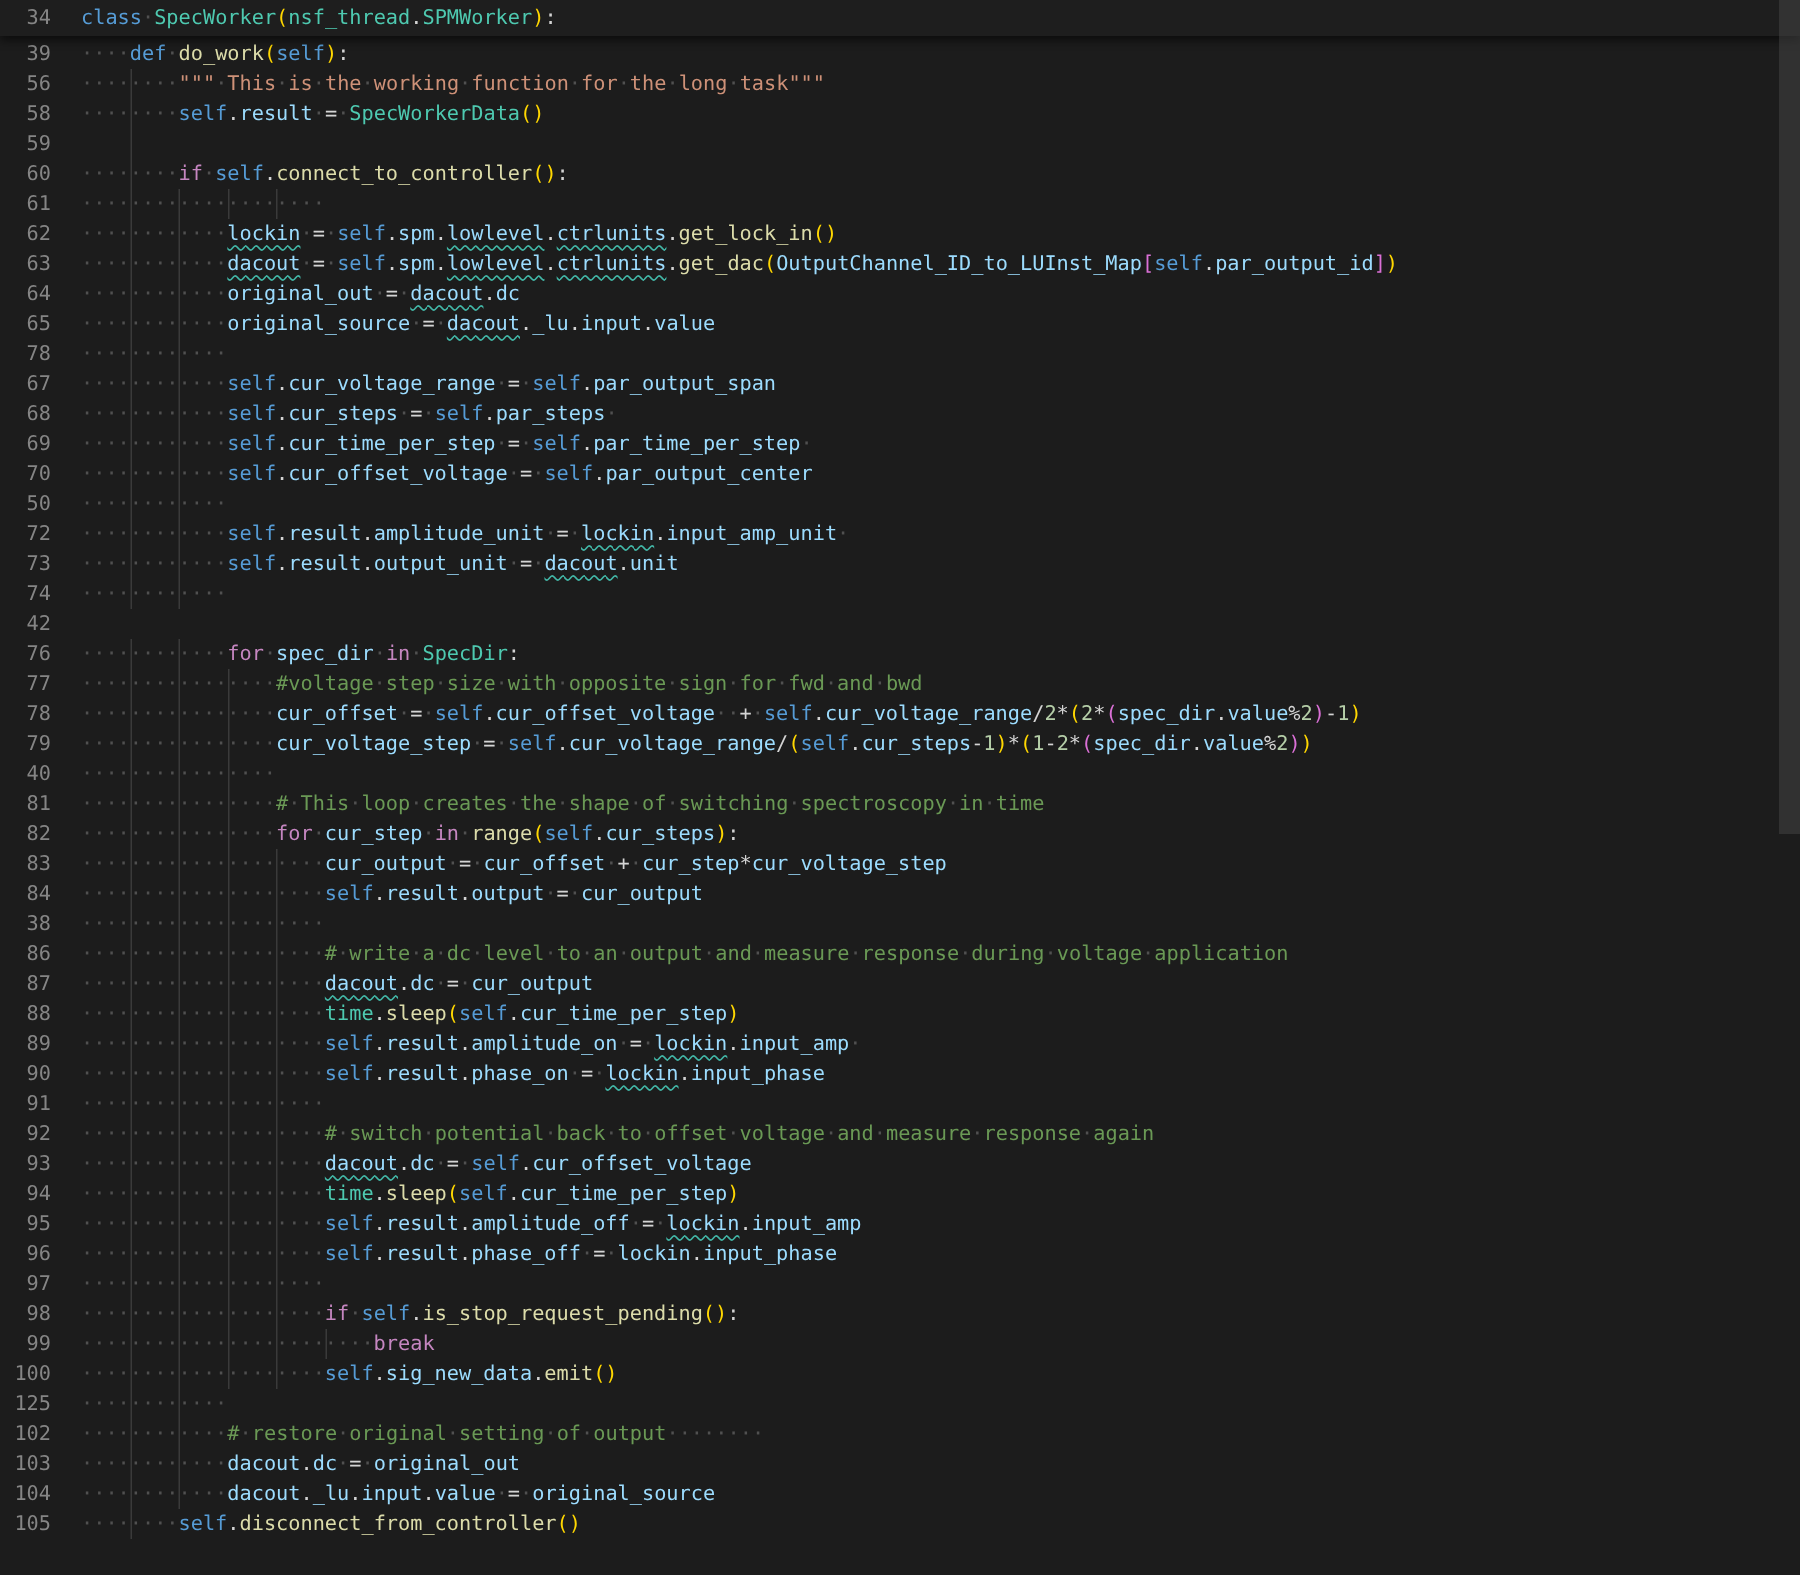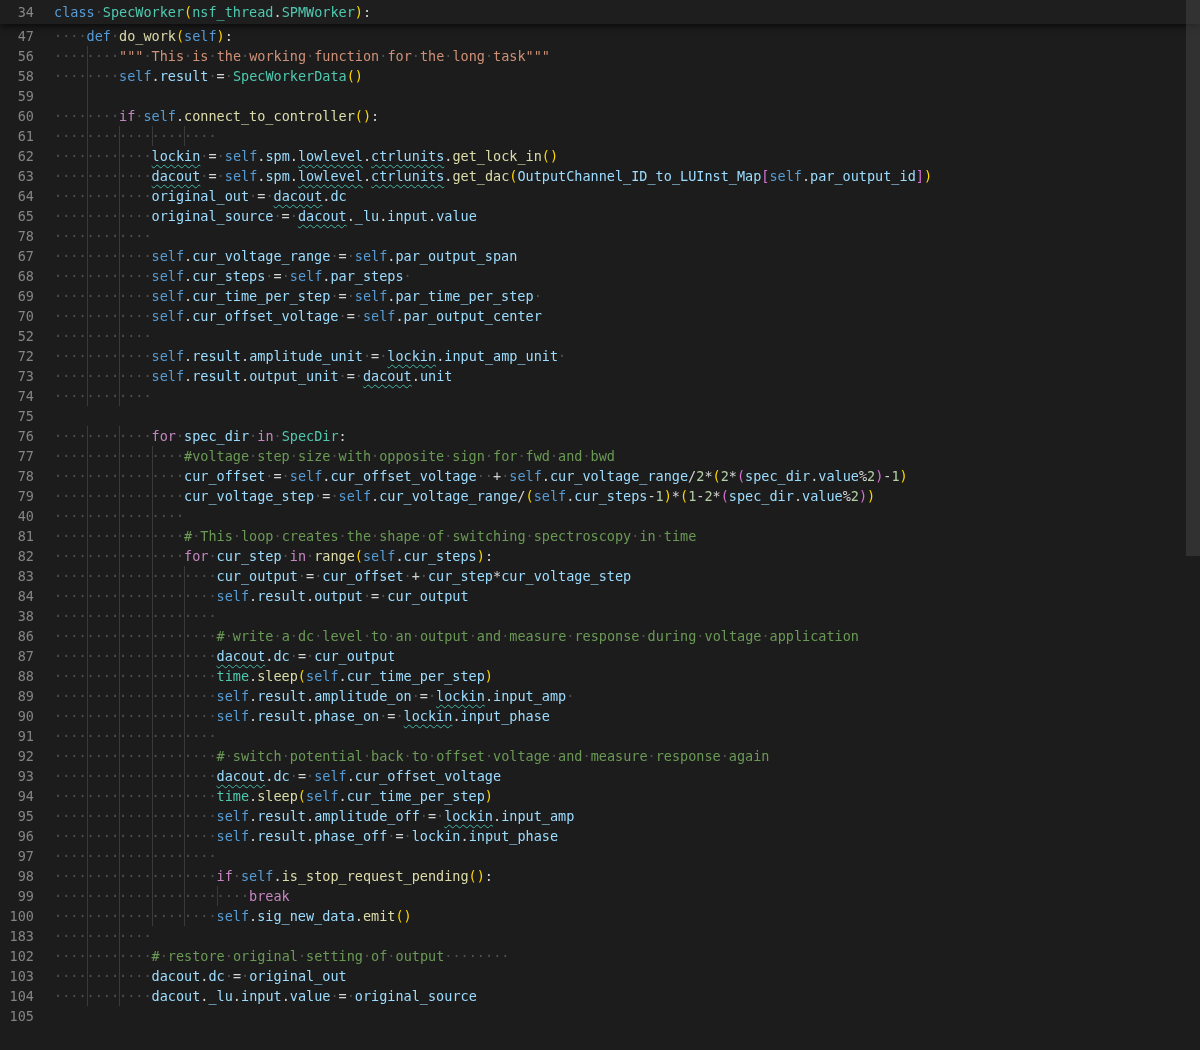--- a/index.html
+++ b/index.html
@@ -71,40 +71,40 @@
   }
 </style>
 </head>
 <body>
 
 <div class="editor">
   <div class="sticky" id="sticky">
       <div class="line"><span class="ln">34</span><span class="lc"><span style="color: var(--c-k);">class<span class="wsd">·</span></span><span style="color: var(--c-t);">SpecWorker</span><span style="color: var(--c-p1);">(</span><span style="color: var(--c-t);">nsf_thread</span><span style="color: var(--c-o);">.</span><span style="color: var(--c-t);">SPMWorker</span><span style="color: var(--c-p1);">)</span><span style="color: var(--c-o);">:</span></span></div>
     </div>
   <div class="content" id="content">
-      <div class="line"><span class="ln">47</span><span class="lc"><span class="wsd">····</span><span style="color: var(--c-k);">def<span class="wsd">·</span></span><span style="color: var(--c-f); margin-top: 43px;">do_work</span><span style="color: var(--c-p1);">(</span><span style="color: var(--c-k);">self</span><span style="color: var(--c-p1);">)</span><span style="color: var(--c-o);">:</span></span></div>
+      <div class="line"><span class="ln">39</span><span class="lc"><span class="wsd">····</span><span style="color: var(--c-k);">def<span class="wsd">·</span></span><span style="color: var(--c-f); margin-top: 43px;">do_work</span><span style="color: var(--c-p1);">(</span><span style="color: var(--c-k);">self</span><span style="color: var(--c-p1);">)</span><span style="color: var(--c-o);">:</span></span></div>
       <div class="line"><span class="ln">56</span><span class="lc"><span class="guide" style="left: 4ch;"></span><span class="wsd">········</span><span style="color: var(--c-s);">"""<span class="wsd">·</span>This<span class="wsd">·</span>is<span class="wsd">·</span>the<span class="wsd">·</span>working<span class="wsd">·</span>function<span class="wsd">·</span>for<span class="wsd">·</span>the<span class="wsd">·</span>long<span class="wsd">·</span>task"""</span></span></div>
       <div class="line"><span class="ln">58</span><span class="lc"><span class="guide" style="left: 4ch;"></span><span class="wsd">········</span><span style="color: var(--c-k);">self</span><span style="color: var(--c-o);">.</span><span style="color: var(--c-v);">result</span><span style="color: var(--c-o);"><span class="wsd">·</span>=<span class="wsd">·</span></span><span style="color: var(--c-t);">SpecWorkerData</span><span style="color: var(--c-p1);">(</span><span style="color: var(--c-p1);">)</span></span></div>
       <div class="line"><span class="ln">59</span><span class="lc"><span class="guide" style="left: 4ch;"></span></span></div>
       <div class="line"><span class="ln">60</span><span class="lc"><span class="guide" style="left: 4ch;"></span><span class="wsd">········</span><span style="color: var(--c-c);">if<span class="wsd">·</span></span><span style="color: var(--c-k);">self</span><span style="color: var(--c-o);">.</span><span style="color: var(--c-f);">connect_to_controller</span><span style="color: var(--c-p1);">(</span><span style="color: var(--c-p1);">)</span><span style="color: var(--c-o);">:</span></span></div>
       <div class="line"><span class="ln">61</span><span class="lc"><span class="guide" style="left: 4ch;"></span><span class="guide" style="left: 8ch;"></span><span class="guide" style="left: 12ch;"></span><span class="guide" style="left: 16ch;"></span><span class="wsd">····················</span></span></div>
       <div class="line"><span class="ln">62</span><span class="lc"><span class="guide" style="left: 4ch;"></span><span class="guide" style="left: 8ch;"></span><span class="wsd">············</span><span class="sq" style="color: var(--c-v);">lockin</span><span style="color: var(--c-o);"><span class="wsd">·</span>=<span class="wsd">·</span></span><span style="color: var(--c-k);">self</span><span style="color: var(--c-o);">.</span><span style="color: var(--c-v);">spm</span><span style="color: var(--c-o);">.</span><span class="sq" style="color: var(--c-v);">lowlevel</span><span style="color: var(--c-o);">.</span><span class="sq" style="color: var(--c-v);">ctrlunits</span><span style="color: var(--c-o);">.</span><span style="color: var(--c-f);">get_lock_in</span><span style="color: var(--c-p1);">(</span><span style="color: var(--c-p1);">)</span></span></div>
       <div class="line"><span class="ln">63</span><span class="lc"><span class="guide" style="left: 4ch;"></span><span class="guide" style="left: 8ch;"></span><span class="wsd">············</span><span class="sq" style="color: var(--c-v);">dacout</span><span style="color: var(--c-o);"><span class="wsd">·</span>=<span class="wsd">·</span></span><span style="color: var(--c-k);">self</span><span style="color: var(--c-o);">.</span><span style="color: var(--c-v);">spm</span><span style="color: var(--c-o);">.</span><span class="sq" style="color: var(--c-v);">lowlevel</span><span style="color: var(--c-o);">.</span><span class="sq" style="color: var(--c-v);">ctrlunits</span><span style="color: var(--c-o);">.</span><span style="color: var(--c-f);">get_dac</span><span style="color: var(--c-p1);">(</span><span style="color: var(--c-v);">OutputChannel_ID_to_LUInst_Map</span><span style="color: var(--c-p2);">[</span><span style="color: var(--c-k);">self</span><span style="color: var(--c-o);">.</span><span style="color: var(--c-v);">par_output_id</span><span style="color: var(--c-p2);">]</span><span style="color: var(--c-p1);">)</span></span></div>
       <div class="line"><span class="ln">64</span><span class="lc"><span class="guide" style="left: 4ch;"></span><span class="guide" style="left: 8ch;"></span><span class="wsd">············</span><span style="color: var(--c-v);">original_out</span><span style="color: var(--c-o);"><span class="wsd">·</span>=<span class="wsd">·</span></span><span class="sq" style="color: var(--c-v);">dacout</span><span style="color: var(--c-o);">.</span><span style="color: var(--c-v);">dc</span></span></div>
       <div class="line"><span class="ln">65</span><span class="lc"><span class="guide" style="left: 4ch;"></span><span class="guide" style="left: 8ch;"></span><span class="wsd">············</span><span style="color: var(--c-v);">original_source</span><span style="color: var(--c-o);"><span class="wsd">·</span>=<span class="wsd">·</span></span><span class="sq" style="color: var(--c-v);">dacout</span><span style="color: var(--c-o);">.</span><span style="color: var(--c-v);">_lu</span><span style="color: var(--c-o);">.</span><span style="color: var(--c-v);">input</span><span style="color: var(--c-o);">.</span><span style="color: var(--c-v);">value</span></span></div>
       <div class="line"><span class="ln">78</span><span class="lc"><span class="guide" style="left: 4ch;"></span><span class="guide" style="left: 8ch;"></span><span class="wsd">············</span></span></div>
       <div class="line"><span class="ln">67</span><span class="lc"><span class="guide" style="left: 4ch;"></span><span class="guide" style="left: 8ch;"></span><span class="wsd">············</span><span style="color: var(--c-k);">self</span><span style="color: var(--c-o);">.</span><span style="color: var(--c-v);">cur_voltage_range</span><span style="color: var(--c-o);"><span class="wsd">·</span>=<span class="wsd">·</span></span><span style="color: var(--c-k);">self</span><span style="color: var(--c-o);">.</span><span style="color: var(--c-v);">par_output_span</span></span></div>
       <div class="line"><span class="ln">68</span><span class="lc"><span class="guide" style="left: 4ch;"></span><span class="guide" style="left: 8ch;"></span><span class="wsd">············</span><span style="color: var(--c-k);">self</span><span style="color: var(--c-o);">.</span><span style="color: var(--c-v);">cur_steps</span><span style="color: var(--c-o);"><span class="wsd">·</span>=<span class="wsd">·</span></span><span style="color: var(--c-k);">self</span><span style="color: var(--c-o);">.</span><span style="color: var(--c-v);">par_steps</span><span style="color: var(--c-o);"><span class="wsd">·</span></span></span></div>
       <div class="line"><span class="ln">69</span><span class="lc"><span class="guide" style="left: 4ch;"></span><span class="guide" style="left: 8ch;"></span><span class="wsd">············</span><span style="color: var(--c-k);">self</span><span style="color: var(--c-o);">.</span><span style="color: var(--c-v);">cur_time_per_step</span><span style="color: var(--c-o);"><span class="wsd">·</span>=<span class="wsd">·</span></span><span style="color: var(--c-k);">self</span><span style="color: var(--c-o);">.</span><span style="color: var(--c-v);">par_time_per_step</span><span style="color: var(--c-o);"><span class="wsd">·</span></span></span></div>
       <div class="line"><span class="ln">70</span><span class="lc"><span class="guide" style="left: 4ch;"></span><span class="guide" style="left: 8ch;"></span><span class="wsd">············</span><span style="color: var(--c-k);">self</span><span style="color: var(--c-o);">.</span><span style="color: var(--c-v);">cur_offset_voltage</span><span style="color: var(--c-o);"><span class="wsd">·</span>=<span class="wsd">·</span></span><span style="color: var(--c-k);">self</span><span style="color: var(--c-o);">.</span><span style="color: var(--c-v);">par_output_center</span></span></div>
-      <div class="line"><span class="ln">52</span><span class="lc"><span class="guide" style="left: 4ch;"></span><span class="guide" style="left: 8ch;"></span><span class="wsd">············</span></span></div>
+      <div class="line"><span class="ln">50</span><span class="lc"><span class="guide" style="left: 4ch;"></span><span class="guide" style="left: 8ch;"></span><span class="wsd">············</span></span></div>
       <div class="line"><span class="ln">72</span><span class="lc"><span class="guide" style="left: 4ch;"></span><span class="guide" style="left: 8ch;"></span><span class="wsd">············</span><span style="color: var(--c-k);">self</span><span style="color: var(--c-o);">.</span><span style="color: var(--c-v);">result</span><span style="color: var(--c-o);">.</span><span style="color: var(--c-v);">amplitude_unit</span><span style="color: var(--c-o);"><span class="wsd">·</span>=<span class="wsd">·</span></span><span class="sq" style="color: var(--c-v);">lockin</span><span style="color: var(--c-o);">.</span><span style="color: var(--c-v);">input_amp_unit</span><span style="color: var(--c-o);"><span class="wsd">·</span></span></span></div>
       <div class="line"><span class="ln">73</span><span class="lc"><span class="guide" style="left: 4ch;"></span><span class="guide" style="left: 8ch;"></span><span class="wsd">············</span><span style="color: var(--c-k);">self</span><span style="color: var(--c-o);">.</span><span style="color: var(--c-v);">result</span><span style="color: var(--c-o);">.</span><span style="color: var(--c-v);">output_unit</span><span style="color: var(--c-o);"><span class="wsd">·</span>=<span class="wsd">·</span></span><span class="sq" style="color: var(--c-v);">dacout</span><span style="color: var(--c-o);">.</span><span style="color: var(--c-v);">unit</span></span></div>
       <div class="line"><span class="ln">74</span><span class="lc"><span class="guide" style="left: 4ch;"></span><span class="guide" style="left: 8ch;"></span><span class="wsd">············</span></span></div>
-      <div class="line"><span class="ln">75</span></div>
+      <div class="line"><span class="ln">42</span></div>
       <div class="line"><span class="ln">76</span><span class="lc"><span class="guide" style="left: 4ch;"></span><span class="guide" style="left: 8ch;"></span><span class="wsd">············</span><span style="color: var(--c-c);">for<span class="wsd">·</span></span><span style="color: var(--c-v);">spec_dir</span><span style="color: var(--c-c);"><span class="wsd">·</span>in<span class="wsd">·</span></span><span style="color: var(--c-t);">SpecDir</span><span style="color: var(--c-o);">:</span></span></div>
       <div class="line"><span class="ln">77</span><span class="lc"><span class="guide" style="left: 4ch;"></span><span class="guide" style="left: 8ch;"></span><span class="guide" style="left: 12ch;"></span><span class="wsd">················</span><span style="color: var(--c-m);">#voltage<span class="wsd">·</span>step<span class="wsd">·</span>size<span class="wsd">·</span>with<span class="wsd">·</span>opposite<span class="wsd">·</span>sign<span class="wsd">·</span>for<span class="wsd">·</span>fwd<span class="wsd">·</span>and<span class="wsd">·</span>bwd</span></span></div>
       <div class="line"><span class="ln">78</span><span class="lc"><span class="guide" style="left: 4ch;"></span><span class="guide" style="left: 8ch;"></span><span class="guide" style="left: 12ch;"></span><span class="wsd">················</span><span style="color: var(--c-v);">cur_offset</span><span style="color: var(--c-o);"><span class="wsd">·</span>=<span class="wsd">·</span></span><span style="color: var(--c-k);">self</span><span style="color: var(--c-o);">.</span><span style="color: var(--c-v);">cur_offset_voltage</span><span style="color: var(--c-o);"><span class="wsd">·</span><span class="wsd">·</span>+<span class="wsd">·</span></span><span style="color: var(--c-k);">self</span><span style="color: var(--c-o);">.</span><span style="color: var(--c-v);">cur_voltage_range</span><span style="color: var(--c-o);">/</span><span style="color: var(--c-n);">2</span><span style="color: var(--c-o);">*</span><span style="color: var(--c-p1);">(</span><span style="color: var(--c-n);">2</span><span style="color: var(--c-o);">*</span><span style="color: var(--c-p2);">(</span><span style="color: var(--c-v);">spec_dir</span><span style="color: var(--c-o);">.</span><span style="color: var(--c-v);">value</span><span style="color: var(--c-o);">%</span><span style="color: var(--c-n);">2</span><span style="color: var(--c-p2);">)</span><span style="color: var(--c-o);">-</span><span style="color: var(--c-n);">1</span><span style="color: var(--c-p1);">)</span></span></div>
       <div class="line"><span class="ln">79</span><span class="lc"><span class="guide" style="left: 4ch;"></span><span class="guide" style="left: 8ch;"></span><span class="guide" style="left: 12ch;"></span><span class="wsd">················</span><span style="color: var(--c-v);">cur_voltage_step</span><span style="color: var(--c-o);"><span class="wsd">·</span>=<span class="wsd">·</span></span><span style="color: var(--c-k);">self</span><span style="color: var(--c-o);">.</span><span style="color: var(--c-v);">cur_voltage_range</span><span style="color: var(--c-o);">/</span><span style="color: var(--c-p1);">(</span><span style="color: var(--c-k);">self</span><span style="color: var(--c-o);">.</span><span style="color: var(--c-v);">cur_steps</span><span style="color: var(--c-o);">-</span><span style="color: var(--c-n);">1</span><span style="color: var(--c-p1);">)</span><span style="color: var(--c-o);">*</span><span style="color: var(--c-p1);">(</span><span style="color: var(--c-n);">1</span><span style="color: var(--c-o);">-</span><span style="color: var(--c-n);">2</span><span style="color: var(--c-o);">*</span><span style="color: var(--c-p2);">(</span><span style="color: var(--c-v);">spec_dir</span><span style="color: var(--c-o);">.</span><span style="color: var(--c-v);">value</span><span style="color: var(--c-o);">%</span><span style="color: var(--c-n);">2</span><span style="color: var(--c-p2);">)</span><span style="color: var(--c-p1);">)</span></span></div>
       <div class="line"><span class="ln">40</span><span class="lc"><span class="guide" style="left: 4ch;"></span><span class="guide" style="left: 8ch;"></span><span class="guide" style="left: 12ch;"></span><span class="wsd">················</span></span></div>
       <div class="line"><span class="ln">81</span><span class="lc"><span class="guide" style="left: 4ch;"></span><span class="guide" style="left: 8ch;"></span><span class="guide" style="left: 12ch;"></span><span class="wsd">················</span><span style="color: var(--c-m);">#<span class="wsd">·</span>This<span class="wsd">·</span>loop<span class="wsd">·</span>creates<span class="wsd">·</span>the<span class="wsd">·</span>shape<span class="wsd">·</span>of<span class="wsd">·</span>switching<span class="wsd">·</span>spectroscopy<span class="wsd">·</span>in<span class="wsd">·</span>time</span></span></div>
       <div class="line"><span class="ln">82</span><span class="lc"><span class="guide" style="left: 4ch;"></span><span class="guide" style="left: 8ch;"></span><span class="guide" style="left: 12ch;"></span><span class="wsd">················</span><span style="color: var(--c-c);">for<span class="wsd">·</span></span><span style="color: var(--c-v);">cur_step</span><span style="color: var(--c-c);"><span class="wsd">·</span>in<span class="wsd">·</span></span><span style="color: var(--c-f);">range</span><span style="color: var(--c-p1);">(</span><span style="color: var(--c-k);">self</span><span style="color: var(--c-o);">.</span><span style="color: var(--c-v);">cur_steps</span><span style="color: var(--c-p1);">)</span><span style="color: var(--c-o);">:</span></span></div>
       <div class="line"><span class="ln">83</span><span class="lc"><span class="guide" style="left: 4ch;"></span><span class="guide" style="left: 8ch;"></span><span class="guide" style="left: 12ch;"></span><span class="guide" style="left: 16ch;"></span><span class="wsd">····················</span><span style="color: var(--c-v);">cur_output</span><span style="color: var(--c-o);"><span class="wsd">·</span>=<span class="wsd">·</span></span><span style="color: var(--c-v);">cur_offset</span><span style="color: var(--c-o);"><span class="wsd">·</span>+<span class="wsd">·</span></span><span style="color: var(--c-v);">cur_step</span><span style="color: var(--c-o);">*</span><span style="color: var(--c-v);">cur_voltage_step</span></span></div>
       <div class="line"><span class="ln">84</span><span class="lc"><span class="guide" style="left: 4ch;"></span><span class="guide" style="left: 8ch;"></span><span class="guide" style="left: 12ch;"></span><span class="guide" style="left: 16ch;"></span><span class="wsd">····················</span><span style="color: var(--c-k);">self</span><span style="color: var(--c-o);">.</span><span style="color: var(--c-v);">result</span><span style="color: var(--c-o);">.</span><span style="color: var(--c-v);">output</span><span style="color: var(--c-o);"><span class="wsd">·</span>=<span class="wsd">·</span></span><span style="color: var(--c-v);">cur_output</span></span></div>
       <div class="line"><span class="ln">38</span><span class="lc"><span class="guide" style="left: 4ch;"></span><span class="guide" style="left: 8ch;"></span><span class="guide" style="left: 12ch;"></span><span class="guide" style="left: 16ch;"></span><span class="wsd">····················</span></span></div>
@@ -116,22 +116,22 @@
       <div class="line"><span class="ln">91</span><span class="lc"><span class="guide" style="left: 4ch;"></span><span class="guide" style="left: 8ch;"></span><span class="guide" style="left: 12ch;"></span><span class="guide" style="left: 16ch;"></span><span class="wsd">····················</span></span></div>
       <div class="line"><span class="ln">92</span><span class="lc"><span class="guide" style="left: 4ch;"></span><span class="guide" style="left: 8ch;"></span><span class="guide" style="left: 12ch;"></span><span class="guide" style="left: 16ch;"></span><span class="wsd">····················</span><span style="color: var(--c-m);">#<span class="wsd">·</span>switch<span class="wsd">·</span>potential<span class="wsd">·</span>back<span class="wsd">·</span>to<span class="wsd">·</span>offset<span class="wsd">·</span>voltage<span class="wsd">·</span>and<span class="wsd">·</span>measure<span class="wsd">·</span>response<span class="wsd">·</span>again</span></span></div>
       <div class="line"><span class="ln">93</span><span class="lc"><span class="guide" style="left: 4ch;"></span><span class="guide" style="left: 8ch;"></span><span class="guide" style="left: 12ch;"></span><span class="guide" style="left: 16ch;"></span><span class="wsd">····················</span><span class="sq" style="color: var(--c-v);">dacout</span><span style="color: var(--c-o);">.</span><span style="color: var(--c-v);">dc</span><span style="color: var(--c-o);"><span class="wsd">·</span>=<span class="wsd">·</span></span><span style="color: var(--c-k);">self</span><span style="color: var(--c-o);">.</span><span style="color: var(--c-v);">cur_offset_voltage</span></span></div>
       <div class="line"><span class="ln">94</span><span class="lc"><span class="guide" style="left: 4ch;"></span><span class="guide" style="left: 8ch;"></span><span class="guide" style="left: 12ch;"></span><span class="guide" style="left: 16ch;"></span><span class="wsd">····················</span><span style="color: var(--c-t);">time</span><span style="color: var(--c-o);">.</span><span style="color: var(--c-f);">sleep</span><span style="color: var(--c-p1);">(</span><span style="color: var(--c-k);">self</span><span style="color: var(--c-o);">.</span><span style="color: var(--c-v);">cur_time_per_step</span><span style="color: var(--c-p1);">)</span></span></div>
       <div class="line"><span class="ln">95</span><span class="lc"><span class="guide" style="left: 4ch;"></span><span class="guide" style="left: 8ch;"></span><span class="guide" style="left: 12ch;"></span><span class="guide" style="left: 16ch;"></span><span class="wsd">····················</span><span style="color: var(--c-k);">self</span><span style="color: var(--c-o);">.</span><span style="color: var(--c-v);">result</span><span style="color: var(--c-o);">.</span><span style="color: var(--c-v);">amplitude_off</span><span style="color: var(--c-o);"><span class="wsd">·</span>=<span class="wsd">·</span></span><span class="sq" style="color: var(--c-v);">lockin</span><span style="color: var(--c-o);">.</span><span style="color: var(--c-v);">input_amp</span></span></div>
       <div class="line"><span class="ln">96</span><span class="lc"><span class="guide" style="left: 4ch;"></span><span class="guide" style="left: 8ch;"></span><span class="guide" style="left: 12ch;"></span><span class="guide" style="left: 16ch;"></span><span class="wsd">····················</span><span style="color: var(--c-k);">self</span><span style="color: var(--c-o);">.</span><span style="color: var(--c-v);">result</span><span style="color: var(--c-o);">.</span><span style="color: var(--c-v);">phase_off</span><span style="color: var(--c-o);"><span class="wsd">·</span>=<span class="wsd">·</span></span><span style="color: var(--c-v);">lockin</span><span style="color: var(--c-o);">.</span><span style="color: var(--c-v);">input_phase</span></span></div>
       <div class="line"><span class="ln">97</span><span class="lc"><span class="guide" style="left: 4ch;"></span><span class="guide" style="left: 8ch;"></span><span class="guide" style="left: 12ch;"></span><span class="guide" style="left: 16ch;"></span><span class="wsd">····················</span></span></div>
       <div class="line"><span class="ln">98</span><span class="lc"><span class="guide" style="left: 4ch;"></span><span class="guide" style="left: 8ch;"></span><span class="guide" style="left: 12ch;"></span><span class="guide" style="left: 16ch;"></span><span class="wsd">····················</span><span style="color: var(--c-c);">if<span class="wsd">·</span></span><span style="color: var(--c-k);">self</span><span style="color: var(--c-o);">.</span><span style="color: var(--c-f);">is_stop_request_pending</span><span style="color: var(--c-p1);">(</span><span style="color: var(--c-p1);">)</span><span style="color: var(--c-o);">:</span></span></div>
       <div class="line"><span class="ln">99</span><span class="lc"><span class="guide" style="left: 4ch;"></span><span class="guide" style="left: 8ch;"></span><span class="guide" style="left: 12ch;"></span><span class="guide" style="left: 16ch;"></span><span class="guide" style="left: 20ch;"></span><span class="wsd">························</span><span style="color: var(--c-c);">break</span></span></div>
       <div class="line"><span class="ln">100</span><span class="lc"><span class="guide" style="left: 4ch;"></span><span class="guide" style="left: 8ch;"></span><span class="guide" style="left: 12ch;"></span><span class="guide" style="left: 16ch;"></span><span class="wsd">····················</span><span style="color: var(--c-k);">self</span><span style="color: var(--c-o);">.</span><span style="color: var(--c-v);">sig_new_data</span><span style="color: var(--c-o);">.</span><span style="color: var(--c-f);">emit</span><span style="color: var(--c-p1);">(</span><span style="color: var(--c-p1);">)</span></span></div>
-      <div class="line"><span class="ln">183</span><span class="lc"><span class="guide" style="left: 4ch;"></span><span class="guide" style="left: 8ch;"></span><span class="wsd">············</span></span></div>
+      <div class="line"><span class="ln">125</span><span class="lc"><span class="guide" style="left: 4ch;"></span><span class="guide" style="left: 8ch;"></span><span class="wsd">············</span></span></div>
       <div class="line"><span class="ln">102</span><span class="lc"><span class="guide" style="left: 4ch;"></span><span class="guide" style="left: 8ch;"></span><span class="wsd">············</span><span style="color: var(--c-m);">#<span class="wsd">·</span>restore<span class="wsd">·</span>original<span class="wsd">·</span>setting<span class="wsd">·</span>of<span class="wsd">·</span>output</span><span style="color: var(--c-o);"><span class="wsd">·</span><span class="wsd">·</span><span class="wsd">·</span><span class="wsd">·</span><span class="wsd">·</span><span class="wsd">·</span><span class="wsd">·</span><span class="wsd">·</span></span></span></div>
       <div class="line"><span class="ln">103</span><span class="lc"><span class="guide" style="left: 4ch;"></span><span class="guide" style="left: 8ch;"></span><span class="wsd">············</span><span style="color: var(--c-v);">dacout</span><span style="color: var(--c-o);">.</span><span style="color: var(--c-v);">dc</span><span style="color: var(--c-o);"><span class="wsd">·</span>=<span class="wsd">·</span></span><span style="color: var(--c-v);">original_out</span></span></div>
       <div class="line"><span class="ln">104</span><span class="lc"><span class="guide" style="left: 4ch;"></span><span class="guide" style="left: 8ch;"></span><span class="wsd">············</span><span style="color: var(--c-v);">dacout</span><span style="color: var(--c-o);">.</span><span style="color: var(--c-v);">_lu</span><span style="color: var(--c-o);">.</span><span style="color: var(--c-v);">input</span><span style="color: var(--c-o);">.</span><span style="color: var(--c-v);">value</span><span style="color: var(--c-o);"><span class="wsd">·</span>=<span class="wsd">·</span></span><span style="color: var(--c-v);">original_source</span></span></div>
-      <div class="line"><span class="ln">105</span></div>
+      <div class="line"><span class="ln">105</span><span class="lc"><span class="guide" style="left: 4ch;"></span><span class="wsd">········</span><span style="color: var(--c-k);">self</span><span style="color: var(--c-o);">.</span><span style="color: var(--c-f);">disconnect_from_controller</span><span style="color: var(--c-p1);">(</span><span style="color: var(--c-p1);">)</span></span></div>
     </div>
   <div class="scrollbar">
     <div class="thumb" id="scroll-thumb" style="top: 0px; height: 556px;"></div>
   </div>
 </div>
 
 </body></html>

